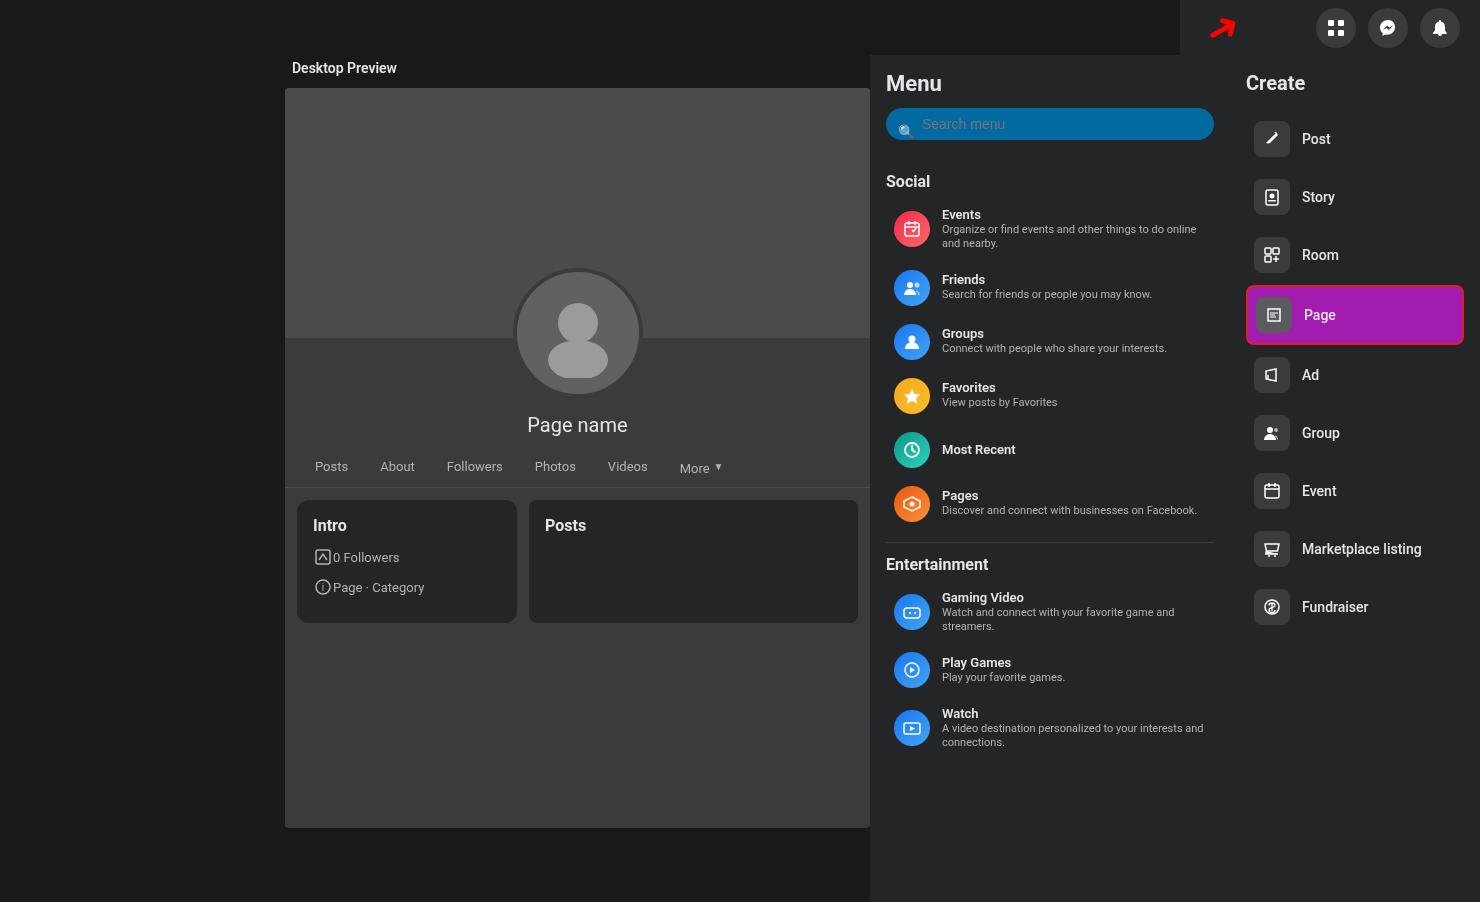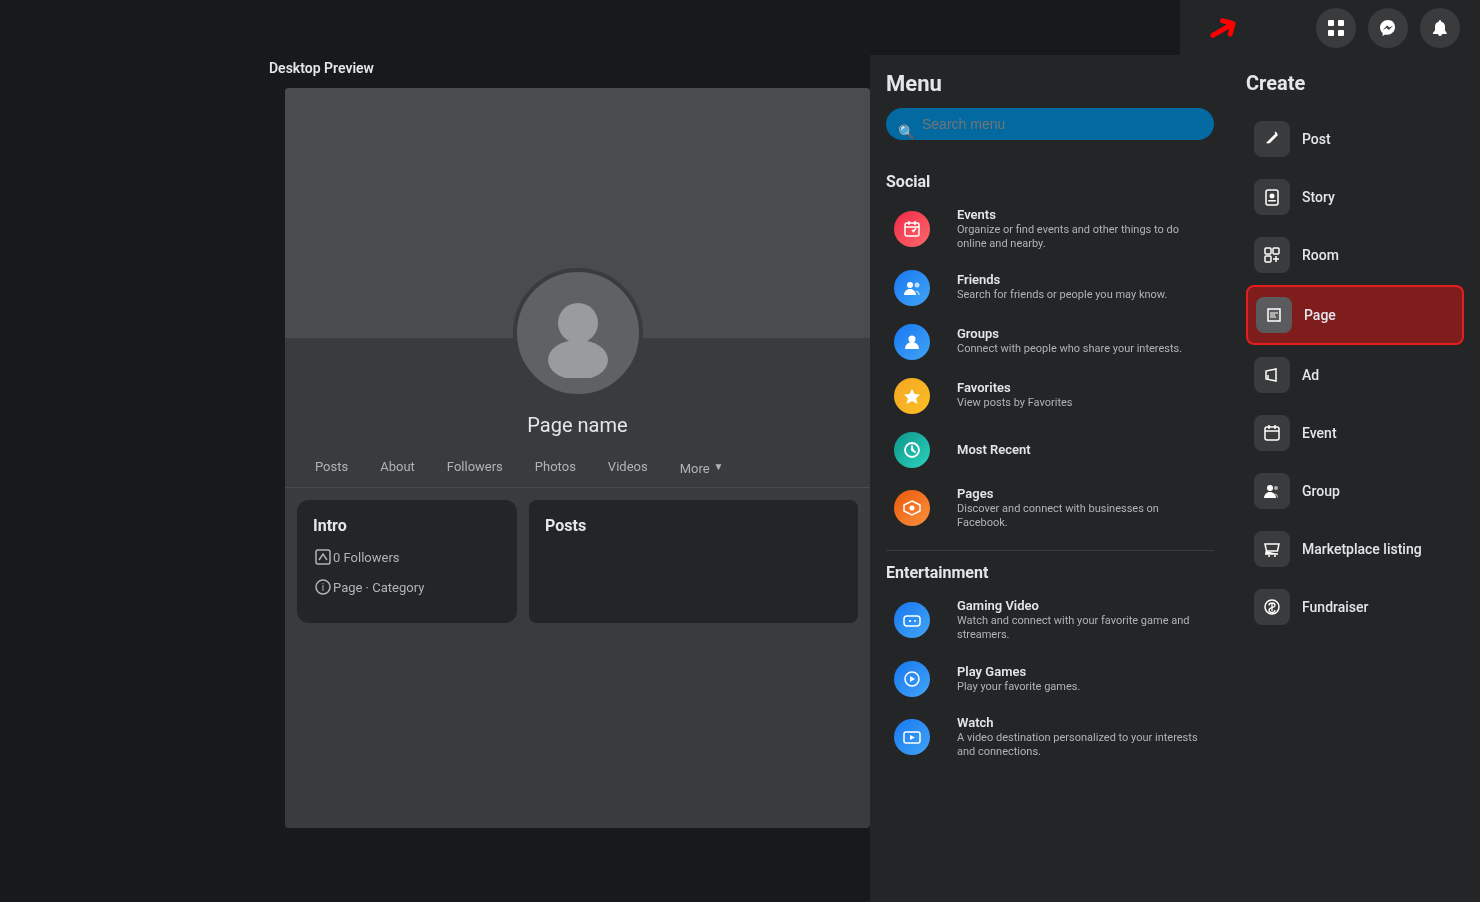--- a/index.html
+++ b/index.html
@@ -41,21 +41,21 @@
       top: 5px;
       right: 240px;
       font-size: 40px;
       color: red;
       z-index: 200;
       transform: rotate(-30deg);
     }
     .desktop-preview-label {
       position: absolute;
       top: 60px;
-      left: 269px;
+      left: 292px;
       color: #e4e6eb;
       font-size: 14px;
       font-weight: 600;
     }
 
     
     .page-preview {
       position: absolute;
       top: 88px;
       left: 285px;
@@ -250,21 +250,20 @@
       border-radius: 50%;
       display: flex;
       align-items: center;
       justify-content: center;
       font-size: 18px;
       flex-shrink: 0;
       overflow: hidden;
     }
     .menu-item-text {
       flex: 1;
-      margin-left: 15px;
     }
     .menu-item-name {
       font-size: 13px;
       font-weight: 600;
       color: #e4e6eb;
     }
     .menu-item-desc {
       font-size: 11px;
       color: #b0b3b8;
       margin-top: 1px;
@@ -296,21 +295,21 @@
     .create-item {
       display: flex;
       align-items: center;
       gap: 12px;
       padding: 10px 8px;
       border-radius: 8px;
       cursor: pointer;
       margin-bottom: 2px;
     }
     .create-item.highlighted {
-      background: #7f1d1d;
+      background: #a21caf;
       border: 2px solid #e41e1e;
     }
     .create-item-icon {
       width: 36px;
       height: 36px;
       border-radius: 8px;
       background: #3a3b3c;
       display: flex;
       align-items: center;
       justify-content: center;
@@ -605,42 +604,42 @@
         <path d="M4 14 L4 6 L14 4 L14 16 Z" fill="none" stroke="white" stroke-width="1.5"></path>
         <path d="M6 14 L6 10" stroke="white" stroke-width="1.5"></path>
       </svg>
     </div>
     <span class="create-item-label">Ad</span>
   </div>
 
   <div class="create-item">
     <div class="create-item-icon">
       <svg width="20" height="20" viewBox="0 0 20 20" fill="white">
-        <rect x="3" y="4" width="14" height="13" rx="2" fill="none" stroke="white" stroke-width="1.5"></rect>
-        <path d="M7 2v4M13 2v4M3 8h14" stroke="white" stroke-width="1.5"></path>
-      </svg>
-    </div>
-    <span class="create-item-label">Event</span>
-  </div>
-
-  <div class="create-item">
-    <div class="create-item-icon">
-      <svg width="20" height="20" viewBox="0 0 20 20" fill="white">
         <circle cx="8" cy="7" r="3" fill="white"></circle>
         <path d="M2 17c0-3.3 2.7-6 6-6s6 2.7 6 6" fill="white"></path>
         <circle cx="14" cy="7" r="2" fill="white" opacity="0.6"></circle>
         <path d="M13 13c1.5.5 2.5 1.9 2.5 3.5" stroke="white" stroke-width="1.2" fill="none" opacity="0.6"></path>
       </svg>
     </div>
     <span class="create-item-label">Group</span>
   </div>
 
   <div class="create-item">
     <div class="create-item-icon">
       <svg width="20" height="20" viewBox="0 0 20 20" fill="white">
+        <rect x="3" y="4" width="14" height="13" rx="2" fill="none" stroke="white" stroke-width="1.5"></rect>
+        <path d="M7 2v4M13 2v4M3 8h14" stroke="white" stroke-width="1.5"></path>
+      </svg>
+    </div>
+    <span class="create-item-label">Event</span>
+  </div>
+
+  <div class="create-item">
+    <div class="create-item-icon">
+      <svg width="20" height="20" viewBox="0 0 20 20" fill="white">
         <path d="M3 5h14l-1.5 7H4.5L3 5z" fill="none" stroke="white" stroke-width="1.5"></path>
         <path d="M4.5 12l-.7 3H16" stroke="white" stroke-width="1.5"></path>
         <circle cx="7" cy="17" r="1" fill="white"></circle>
         <circle cx="13" cy="17" r="1" fill="white"></circle>
       </svg>
     </div>
     <span class="create-item-label">Marketplace listing</span>
   </div>
 
   <div class="create-item">

